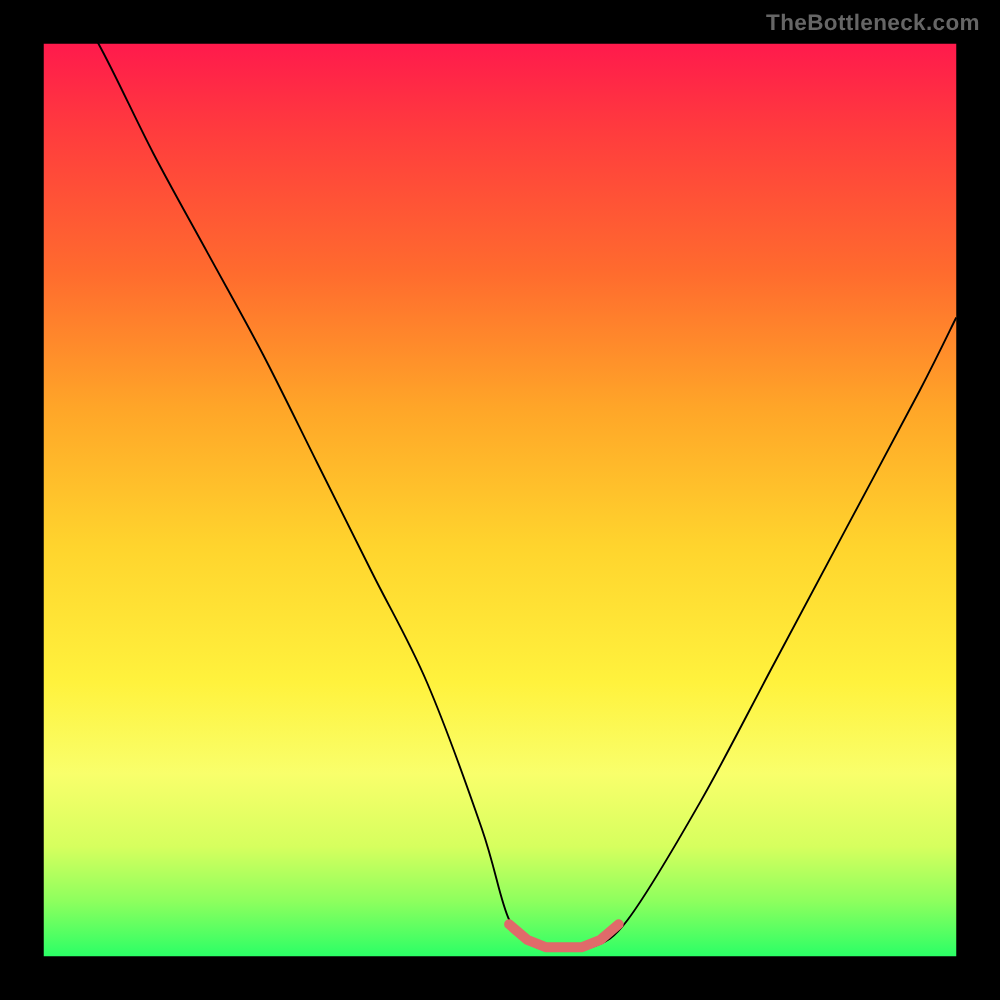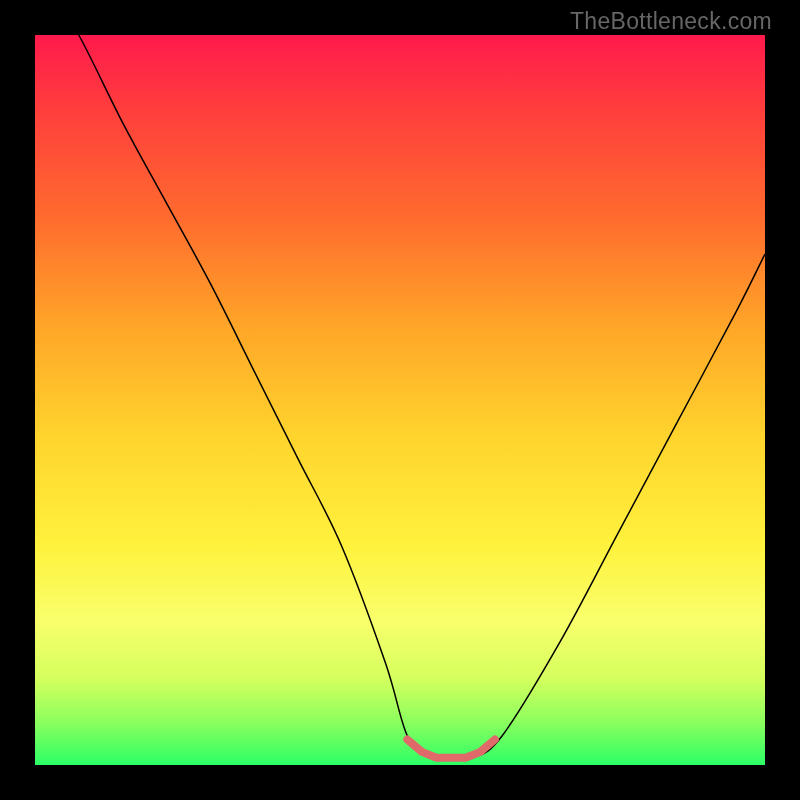--- a/index.html
+++ b/index.html
@@ -32,24 +32,24 @@
       #fff23d 70%,
       #f9ff6b 80%,
       #d6ff5e 88%,
       #8dff5e 94%,
       #2bff66 100%
     );
   }
   .watermark {
     position: absolute;
     top: 8px;
-    right: 28px;
+    right: 16px;
     color: #666;
-    font-size: 23px;
-    font-weight: 400;
+    font-size: 18px;
+    font-weight: 700;
     letter-spacing: 0.3px;
     pointer-events: none;
   }
   svg.curve {
     position: absolute;
     left: 0;
     top: 0;
     width: 730px;
     height: 730px;
     overflow: visible;

